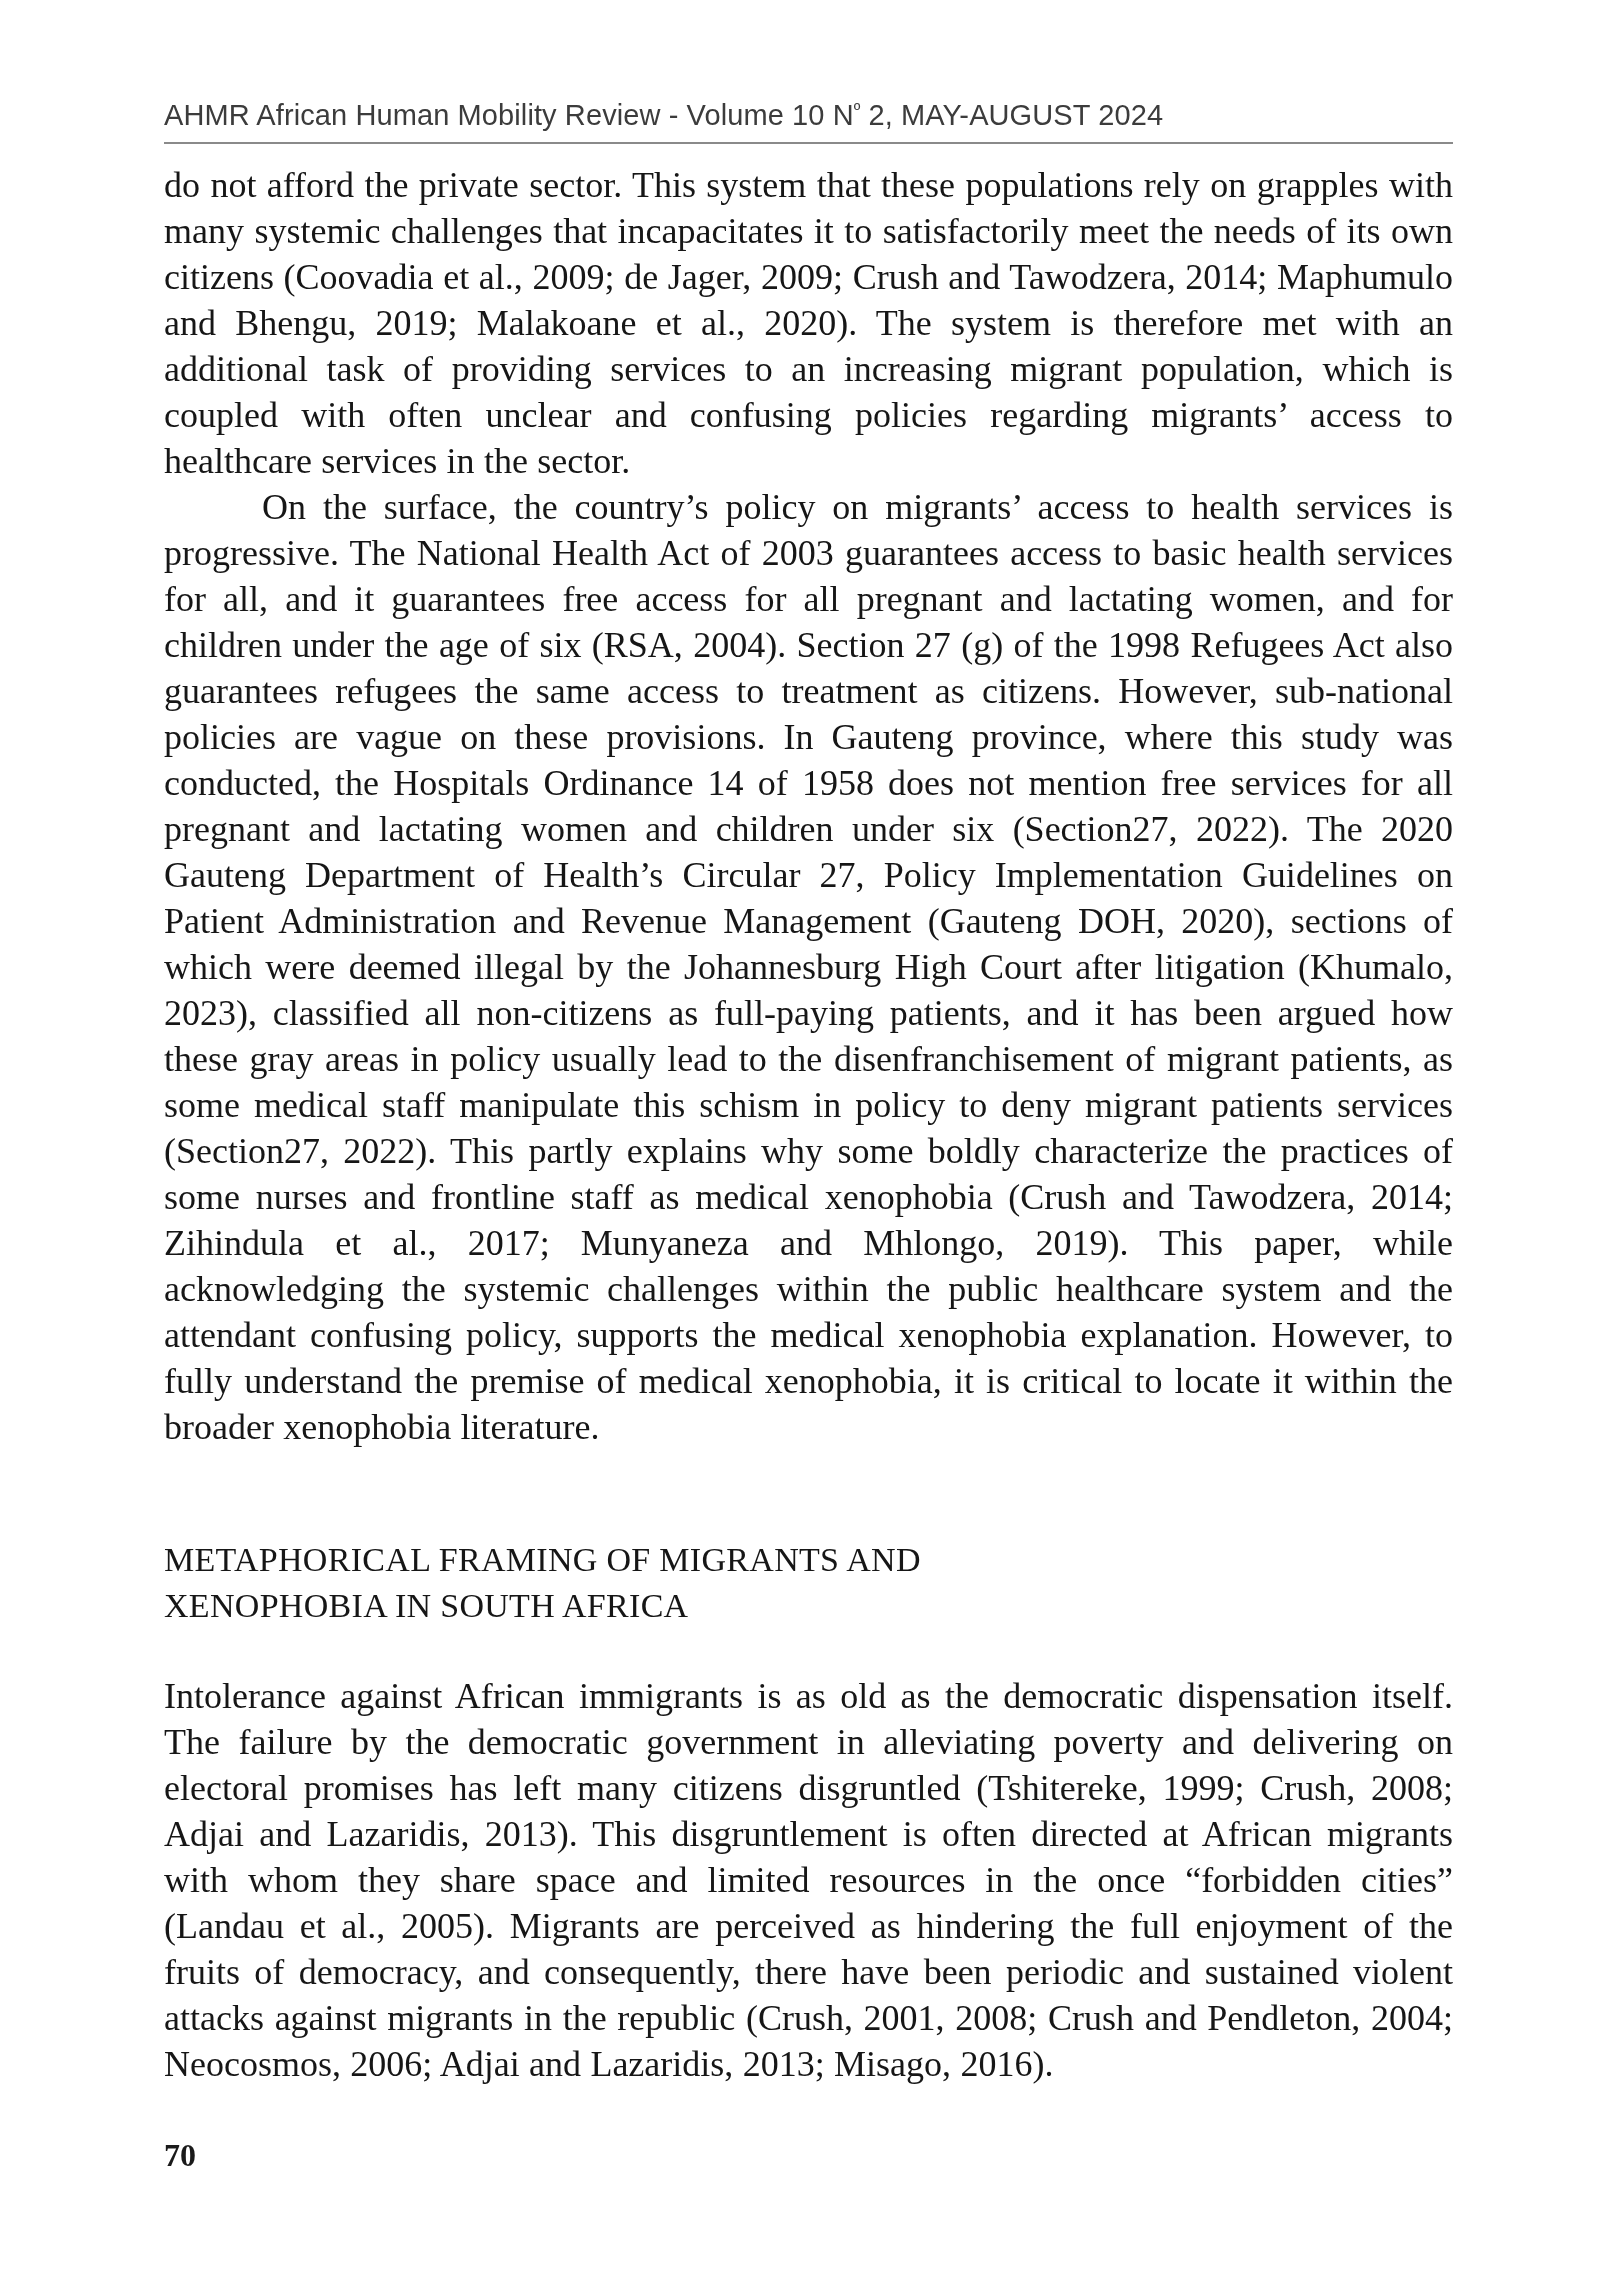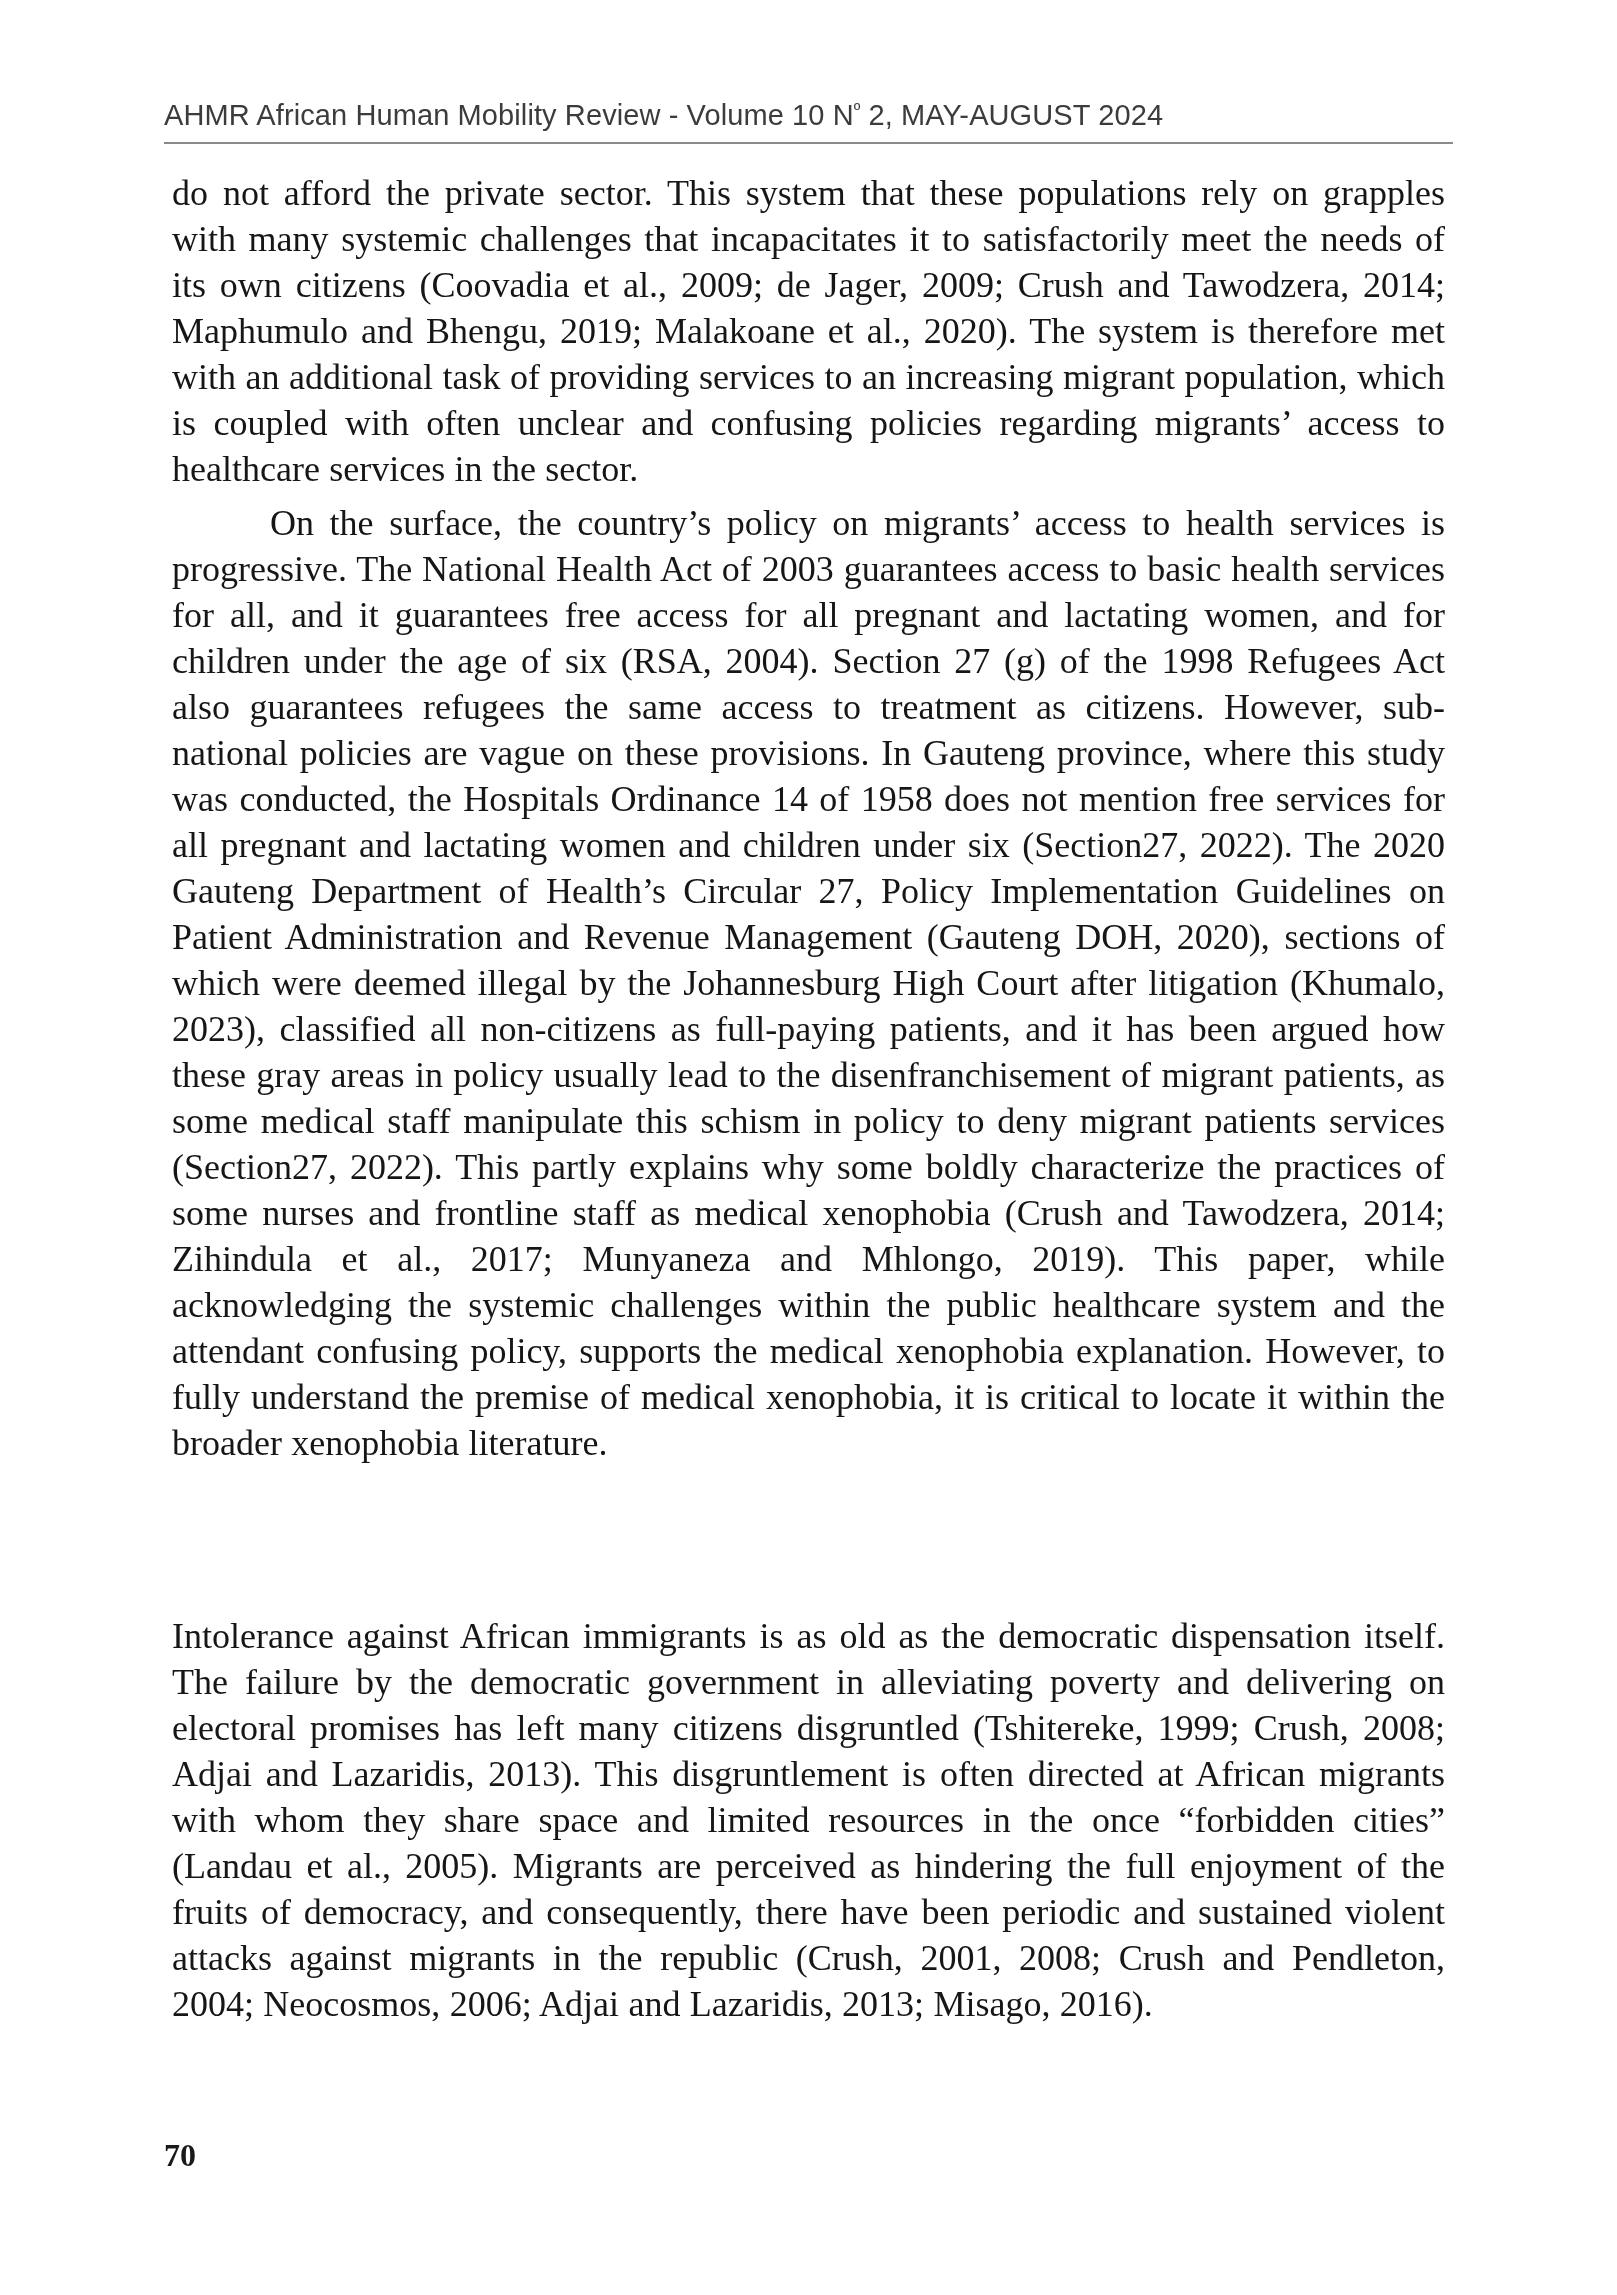--- a/index.html
+++ b/index.html
@@ -59,21 +59,21 @@
     width: 1289px;
   }
 
   .body-par {
     font-family: "Liberation Serif", "DejaVu Serif", serif;
     font-size: 36px;
     line-height: 46px;
     color: #161616;
     text-align: justify;
     text-justify: inter-word;
-    margin: 8px;
+    margin: 0;
     hyphens: manual;
     word-spacing: 0.01em;
   }
 
   .body-par.indented {
     text-indent: 98px;
   }
 
   .section-heading {
     font-family: "Liberation Serif", "DejaVu Serif", serif;
@@ -113,20 +113,24 @@
   <div class="header-rule"></div>
 
   <div class="text-column">
 
     <p class="body-par">do not afford the private sector. This system that these populations rely on grapples with many systemic challenges that incapacitates it to satisfactorily meet the needs of its own citizens (Coovadia et al., 2009; de Jager, 2009; Crush and Tawodzera, 2014; Maphumulo and Bhengu, 2019; Malakoane et al., 2020). The system is therefore met with an additional task of providing services to an increasing migrant population, which is coupled with often unclear and confusing policies regarding migrants’ access to healthcare services in the sector.</p>
 
     <p class="body-par indented">On the surface, the country’s policy on migrants’ access to health services is progressive. The National Health Act of 2003 guarantees access to basic health services for all, and it guarantees free access for all pregnant and lactating women, and for children under the age of six (RSA, 2004). Section 27 (g) of the 1998 Refugees Act also guarantees refugees the same access to treatment as citizens. However, sub-national policies are vague on these provisions. In Gauteng province, where this study was conducted, the Hospitals Ordinance 14 of 1958 does not mention free services for all pregnant and lactating women and children under six (Section27, 2022). The 2020 Gauteng Department of Health’s Circular 27, Policy Implementation Guidelines on Patient Administration and Revenue Management (Gauteng DOH, 2020), sections of which were deemed illegal by the Johannesburg High Court after litigation (Khumalo, 2023), classified all non-citizens as full-paying patients, and it has been argued how these gray areas in policy usually lead to the disenfranchisement of migrant patients, as some medical staff manipulate this schism in policy to deny migrant patients services (Section27, 2022). This partly explains why some boldly characterize the practices of some nurses and frontline staff as medical xenophobia (Crush and Tawodzera, 2014; Zihindula et al., 2017; Munyaneza and Mhlongo, 2019). This paper, while acknowledging the systemic challenges within the public healthcare system and the attendant confusing policy, supports the medical xenophobia explanation. However, to fully understand the premise of medical xenophobia, it is critical to locate it within the broader xenophobia literature.</p>
 
     <div class="gap-after-par-3"></div>
 
+    <h2 class="section-heading">
+      <span>METAPHORICAL FRAMING OF MIGRANTS AND</span><br>
+      <span>XENOPHOBIA IN SOUTH AFRICA</span>
+    </h2>
 
     <div class="gap-after-heading"></div>
 
     <p class="body-par">Intolerance against African immigrants is as old as the democratic dispensation itself. The failure by the democratic government in alleviating poverty and delivering on electoral promises has left many citizens disgruntled (Tshitereke, 1999; Crush, 2008; Adjai and Lazaridis, 2013). This disgruntlement is often directed at African migrants with whom they share space and limited resources in the once “forbidden cities” (Landau et al., 2005). Migrants are perceived as hindering the full enjoyment of the fruits of democracy, and consequently, there have been periodic and sustained violent attacks against migrants in the republic (Crush, 2001, 2008; Crush and Pendleton, 2004; Neocosmos, 2006; Adjai and Lazaridis, 2013; Misago, 2016).</p>
 
   </div>
 
   <div class="folio">70</div>
 
 </div>

